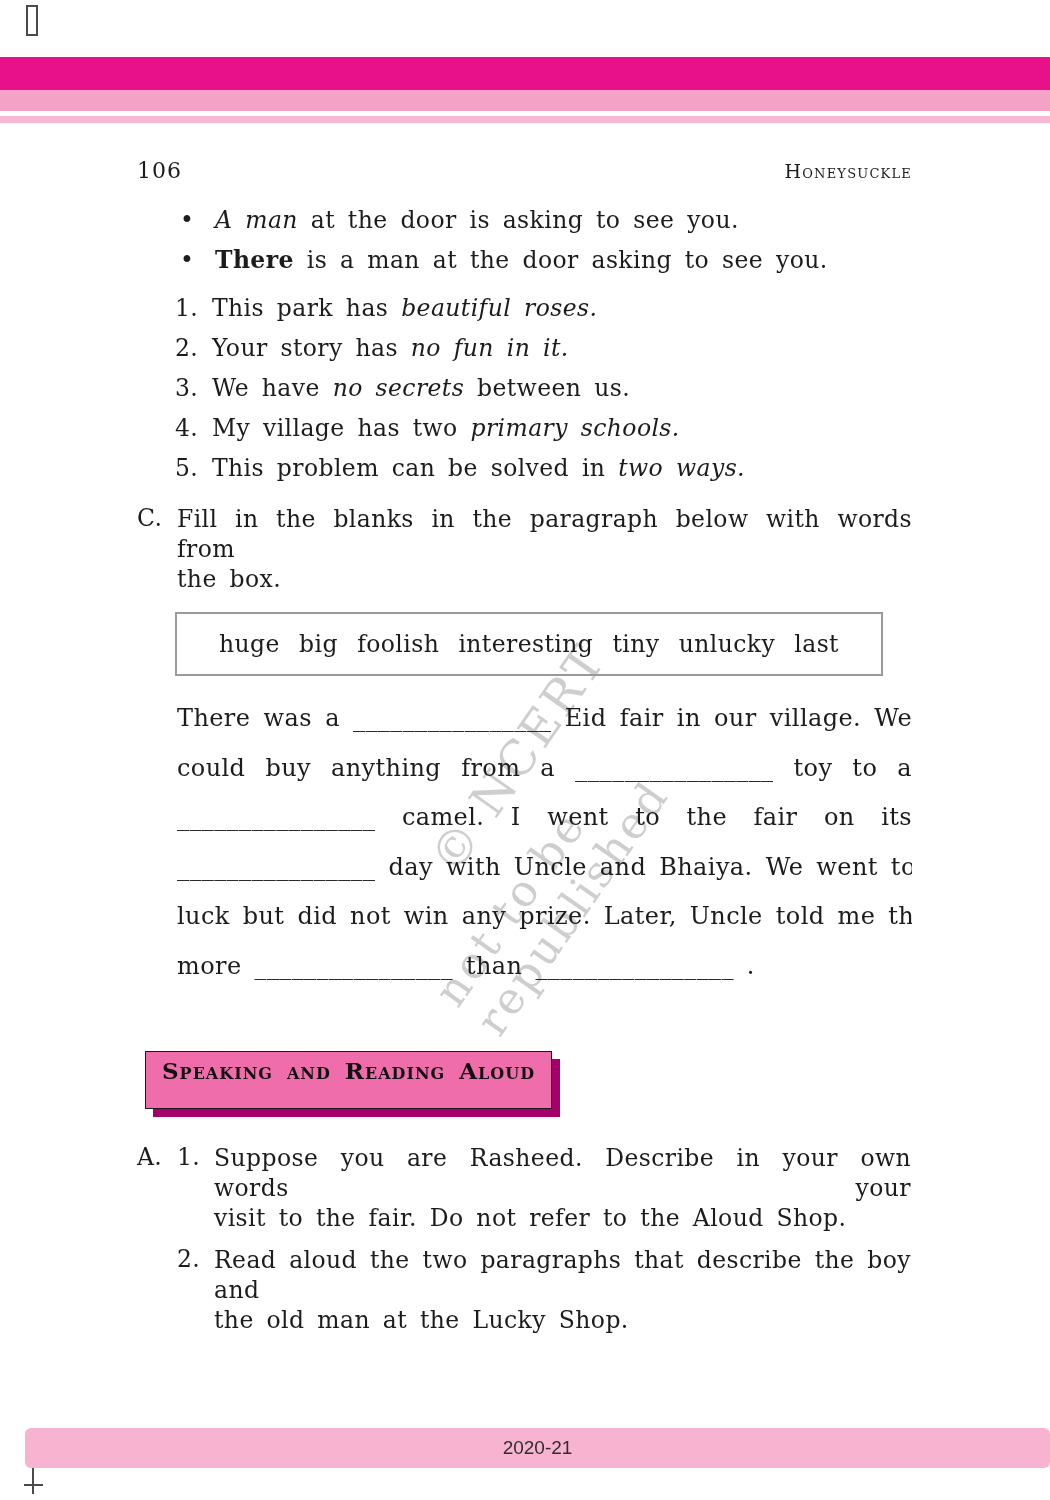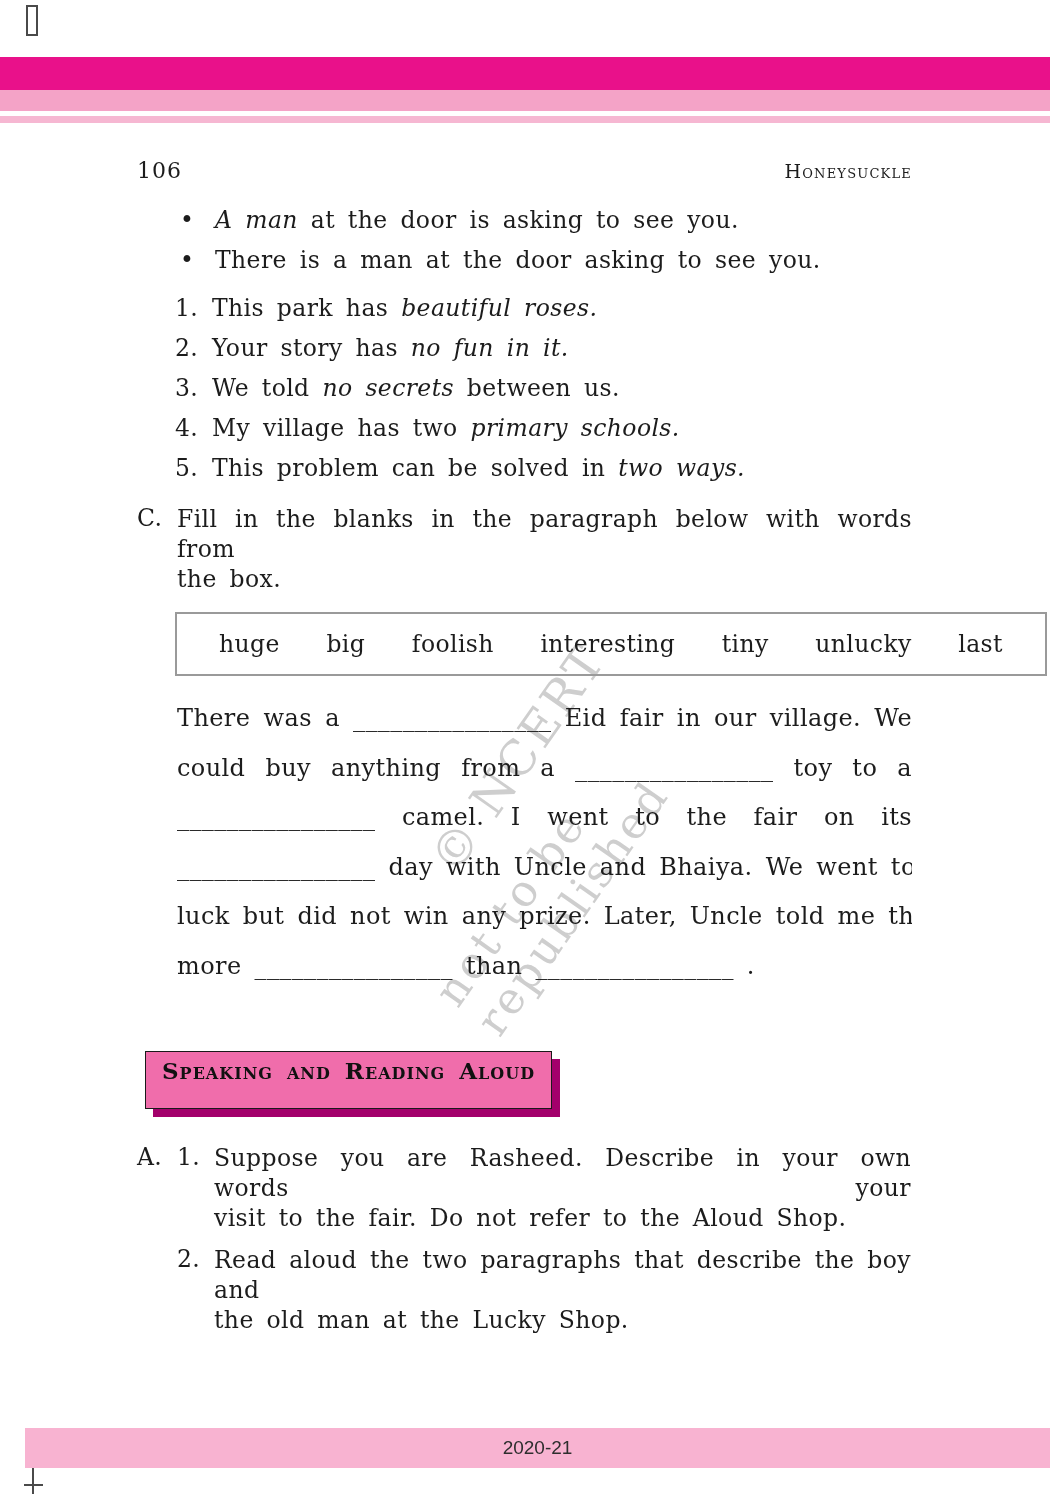--- a/index.html
+++ b/index.html
@@ -32,36 +32,36 @@
 
   
   .content {
     position: absolute; top: 200px; left: 137px; width: 775px;
     font-size: 23.5px; letter-spacing: 0.4px; word-spacing: 5px;
     z-index: 2;
   }
   .bullet-row { padding-left: 43px; line-height: 40px; display: flex; }
   .bullet-dot { display: inline-block; width: 35px; flex: 0 0 35px; }
   .lead-italic { font-style: italic; }
-  .lead-bold { font-weight: normal; margin-top: 29px; }
+  .lead-bold { font-weight: bold; margin-top: 29px; }
   .em { font-style: italic; }
 
   .numbered { margin-top: 8px; }
   .num-row { padding-left: 38px; line-height: 40px; display: flex; }
   .num-col { display: inline-block; width: 37px; flex: 0 0 37px; }
 
   .section-c { margin-top: 16px; display: flex; }
   .sec-label { width: 40px; flex: 0 0 40px; }
   .sec-lines { width: 735px; }
   .jline { line-height: 30px; text-align: justify; text-align-last: justify; }
   .lline { line-height: 30px; text-align: left; }
 
   .word-box {
     margin-top: 18px; margin-left: 38px;
-    width: 872px; height: 64px;
+    width: 708px; height: 64px;
     border: 2px solid #9a9a9a;
     display: flex; align-items: center; justify-content: space-between;
     padding: 13px 42px;
     background: transparent;
   }
 
   .paragraph { margin-top: 18px; margin-left: 40px; width: 735px; font-size: 24px; }
   .para-line { height: 49.5px; line-height: 49.5px; text-align: justify; text-align-last: justify; white-space: nowrap; overflow: hidden; }
   .para-line.last { text-align-last: left; white-space: normal; }
 
@@ -97,20 +97,21 @@
   .wm-2 { font-size: 44px; }
 
   
   .footer-bar {
     position: absolute; left: 25px; right: 0; top: 1428px; height: 40px;
     background: var(--footer_bar, #f8b3d1);
     display: flex; align-items: center; justify-content: center;
     font-family: "Liberation Sans", sans-serif;
     font-size: 19px; color: #2e2e2e; font-weight: 500;
     z-index: 2;
+    border-radius: 6px;
   }
 </style>
 </head>
 <body>
 
 <div class="page">
 
   <div class="bar-dark"></div>
   <div class="bar-light"></div>
   <div class="bar-thin"></div>
@@ -144,21 +145,21 @@
       <div class="num-row">
         <span class="num-col">1.</span>
         <span><span>This park has </span><span class="em">beautiful roses.</span><span></span></span>
       </div>
       <div class="num-row">
         <span class="num-col">2.</span>
         <span><span>Your story has </span><span class="em">no fun in it.</span><span></span></span>
       </div>
       <div class="num-row">
         <span class="num-col">3.</span>
-        <span><span>We told </span><span class="em">no secrets</span><span> between us.</span></span>
+        <span><span>We have </span><span class="em">no secrets</span><span> between us.</span></span>
       </div>
       <div class="num-row">
         <span class="num-col">4.</span>
         <span><span>My village has two </span><span class="em">primary schools.</span><span></span></span>
       </div>
       <div class="num-row">
         <span class="num-col">5.</span>
         <span><span>This problem can be solved in </span><span class="em">two ways.</span><span></span></span>
       </div>
     </div>

